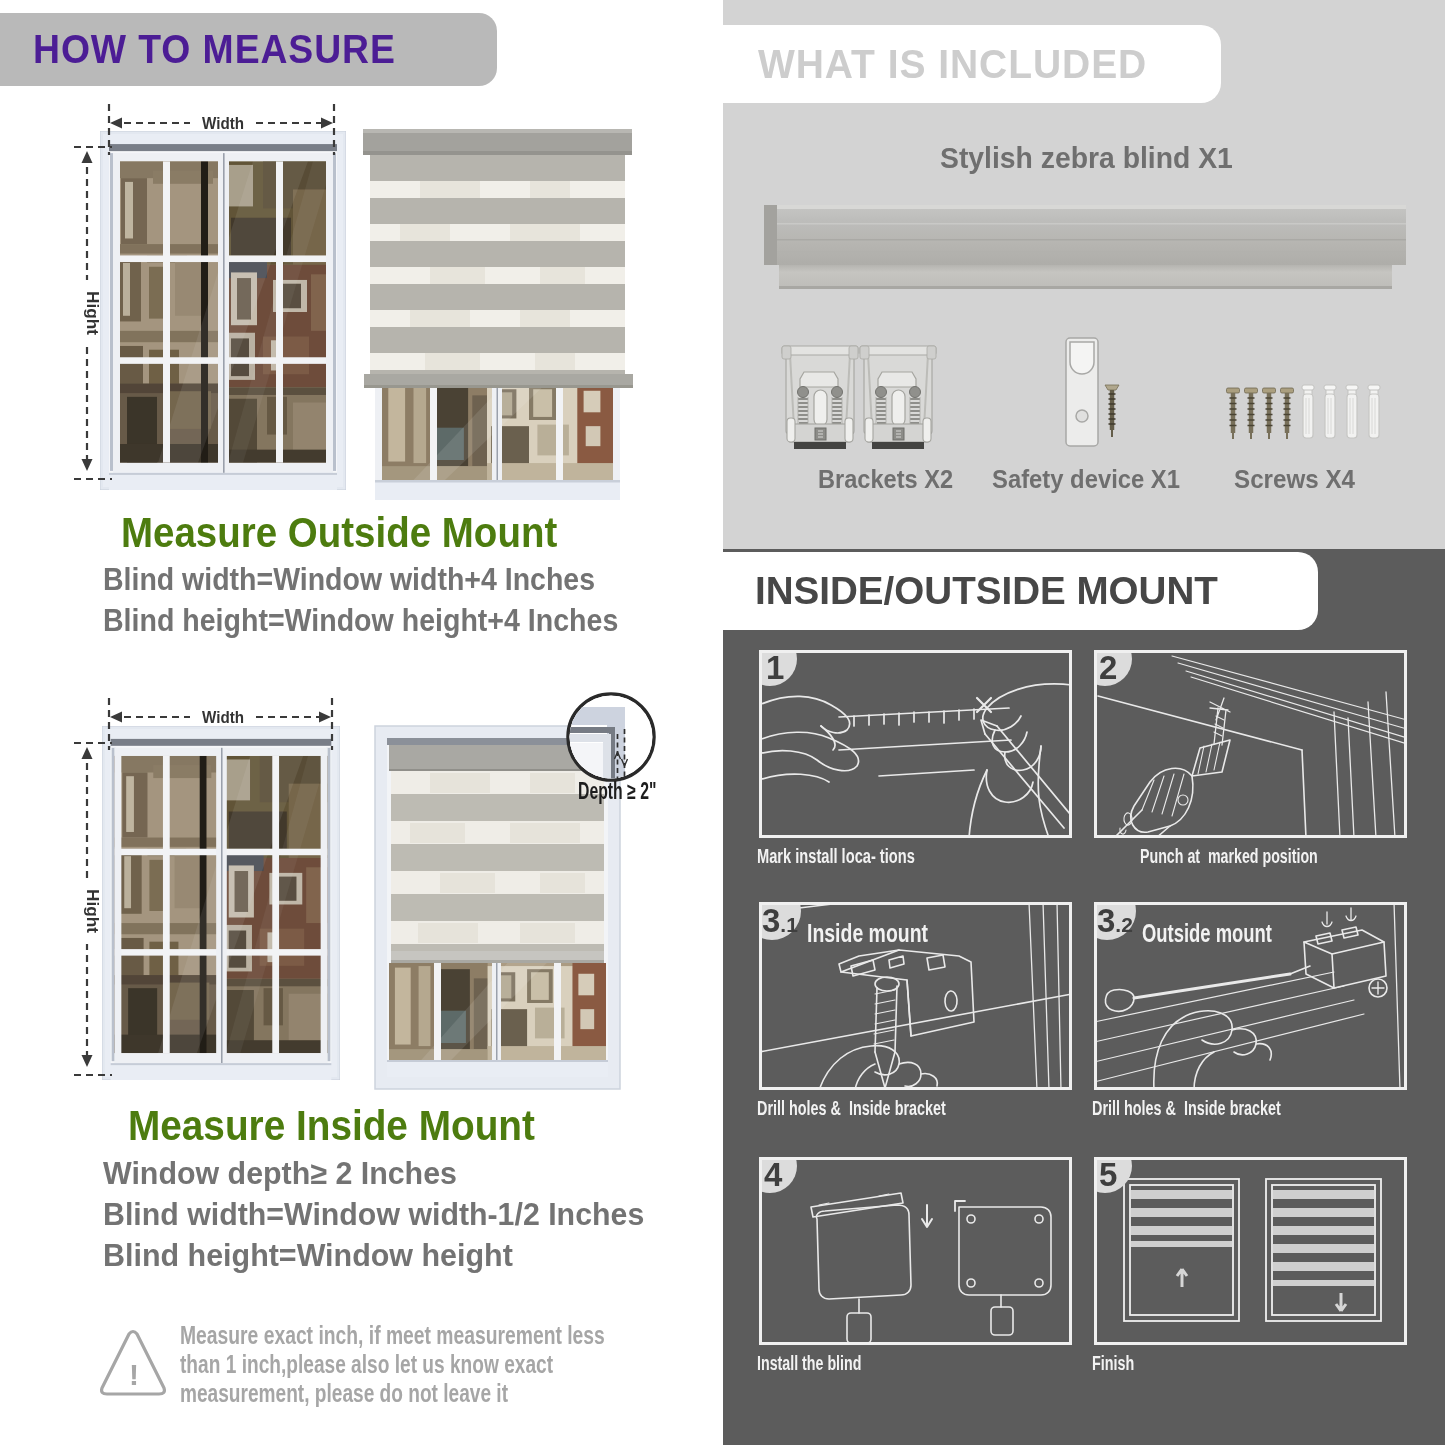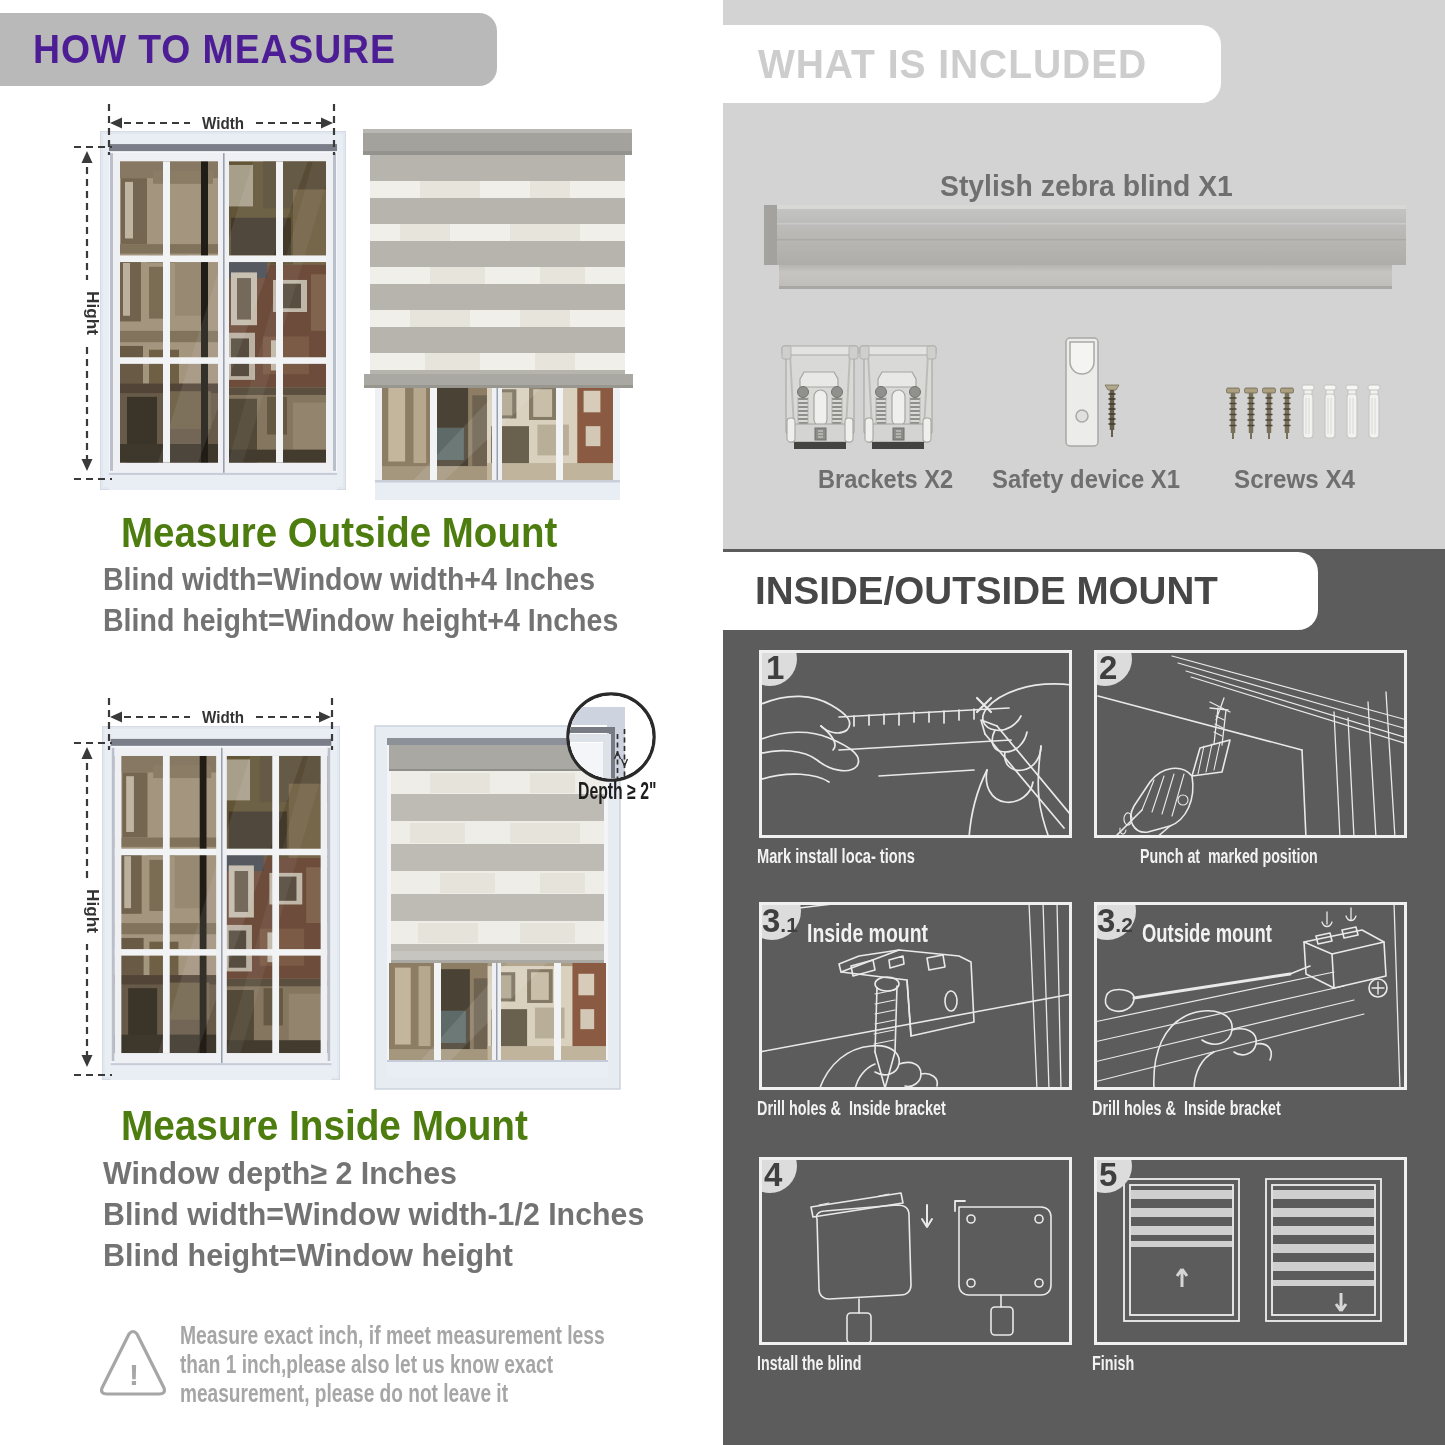--- a/index.html
+++ b/index.html
@@ -20,21 +20,21 @@
   .warnT{font-weight:bold;font-size:25px;color:#a6a6a6;line-height:29px;}
   .plabel{font-weight:bold;font-size:20px;color:#f2f2f2;}
   .partlbl{font-weight:bold;font-size:28px;color:#6f6f6f;}
   .sx{display:inline-block;transform-origin:0 50%;white-space:pre;}
 </style>
 </head>
 <body>
 
 <div class="abs" style="left:723px;top:0;width:722px;height:549px;background:#d3d3d3;"></div>
 <div class="abs hdrR1"><span class="sx" style="transform:scaleX(0.951)">WHAT IS INCLUDED</span></div>
-<div class="abs partlbl" style="left:940px;top:142px;font-size:29px;margin-top:28px;"><span class="sx" style="transform:scaleX(0.977)">Stylish zebra blind X1</span></div>
+<div class="abs partlbl" style="left:940px;top:142px;font-size:29px;"><span class="sx" style="transform:scaleX(0.977)">Stylish zebra blind X1</span></div>
 
 <svg class="abs" style="left:723px;top:195px;" width="722" height="110" viewBox="0 0 722 110">
   <defs>
     <linearGradient id="railg" x1="0" y1="0" x2="0" y2="1">
       <stop offset="0" stop-color="#c6c6c4"></stop>
         <stop offset="0.25" stop-color="#bdbdbb"></stop>
       <stop offset="0.6" stop-color="#b7b6b2"></stop>
         <stop offset="1" stop-color="#aeada9"></stop>
     </linearGradient>
     <linearGradient id="railg2" x1="0" y1="0" x2="0" y2="1">
@@ -598,21 +598,21 @@
     <path d="M247.5 46 V94 M254.5 41 V94" stroke="#2f2f2f" stroke-width="1.7" stroke-dasharray="5 3.5" fill="none"></path>
     <path d="M247.5 64 l-3 7 M247.5 64 l3 7 M254.5 78 l-3 -7 M254.5 78 l3 -7" stroke="#2f2f2f" stroke-width="1.4" fill="none"></path>
   </g>
 </svg>
 <div class="abs" style="left:578px;top:778px;font-weight:bold;font-size:23px;color:#1e1e1e;"><span class="sx" style="transform:scaleX(0.686)">Depth ≥ 2"</span></div>
 
 <div class="abs h1L" style="left:101px;top:508px;"><span class="sx" style="transform:scaleX(0.895)">Measure Outside Mount</span></div>
 <div class="abs bodyL" style="left:103px;top:562px;"><span class="sx" style="transform:scaleX(0.919)">Blind width=Window width+4 Inches</span></div>
 <div class="abs bodyL" style="left:103px;top:603px;"><span class="sx" style="transform:scaleX(0.921)">Blind height=Window height+4 Inches</span></div>
 
-<div class="abs h1L" style="left:101px;top:1101px;text-align:right;"><span class="sx" style="transform:scaleX(0.901)">Measure Inside Mount</span></div>
+<div class="abs h1L" style="left:108px;top:1101px;text-align:right;"><span class="sx" style="transform:scaleX(0.901)">Measure Inside Mount</span></div>
 <div class="abs bodyL" style="left:103px;top:1156px;"><span class="sx" style="transform:scaleX(0.98)">Window depth≥ 2 Inches</span></div>
 <div class="abs bodyL" style="left:103px;top:1197px;"><span class="sx" style="transform:scaleX(0.978)">Blind width=Window width-1/2 Inches</span></div>
 <div class="abs bodyL" style="left:103px;top:1238px;"><span class="sx" style="transform:scaleX(0.982)">Blind height=Window height</span></div>
 
 <svg class="abs" style="left:98px;top:1327px;" width="72" height="72" viewBox="0 0 72 72">
   <path d="M31 7 Q35 2 39 7 L66 61 Q68 67 61 67 L9 67 Q2 67 4 61 Z" fill="none" stroke="#a6a6a6" stroke-width="3.2" stroke-linejoin="round"></path>
   <text x="36" y="58" font-size="30" font-weight="bold" fill="#a6a6a6" text-anchor="middle" font-family="Liberation Sans">!</text>
 </svg>
 <div class="abs warnT" style="left:180px;top:1321px;"><span class="sx" style="transform:scaleX(0.772)">Measure exact inch, if meet measurement less</span><br><span class="sx" style="transform:scaleX(0.765)">than 1 inch,please also let us know exact</span><br><span class="sx" style="transform:scaleX(0.764)">measurement, please do not leave it</span></div>
 

